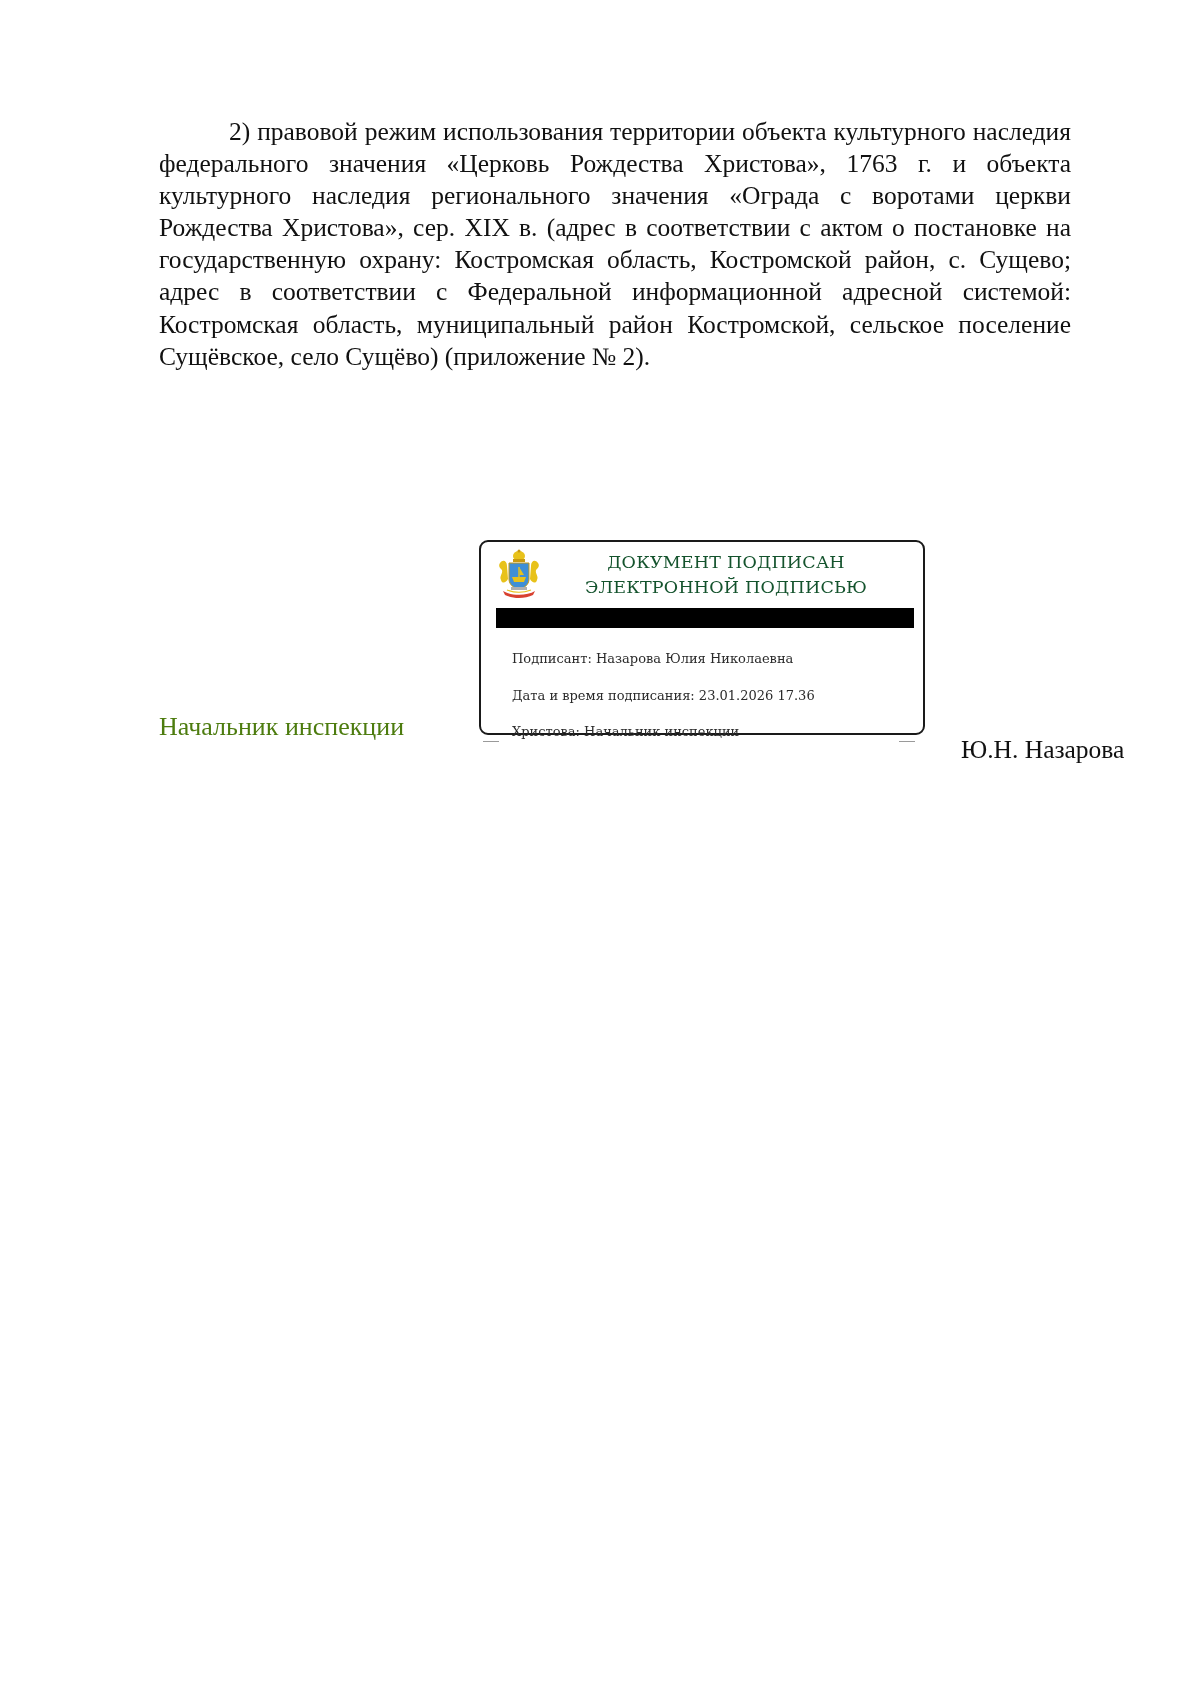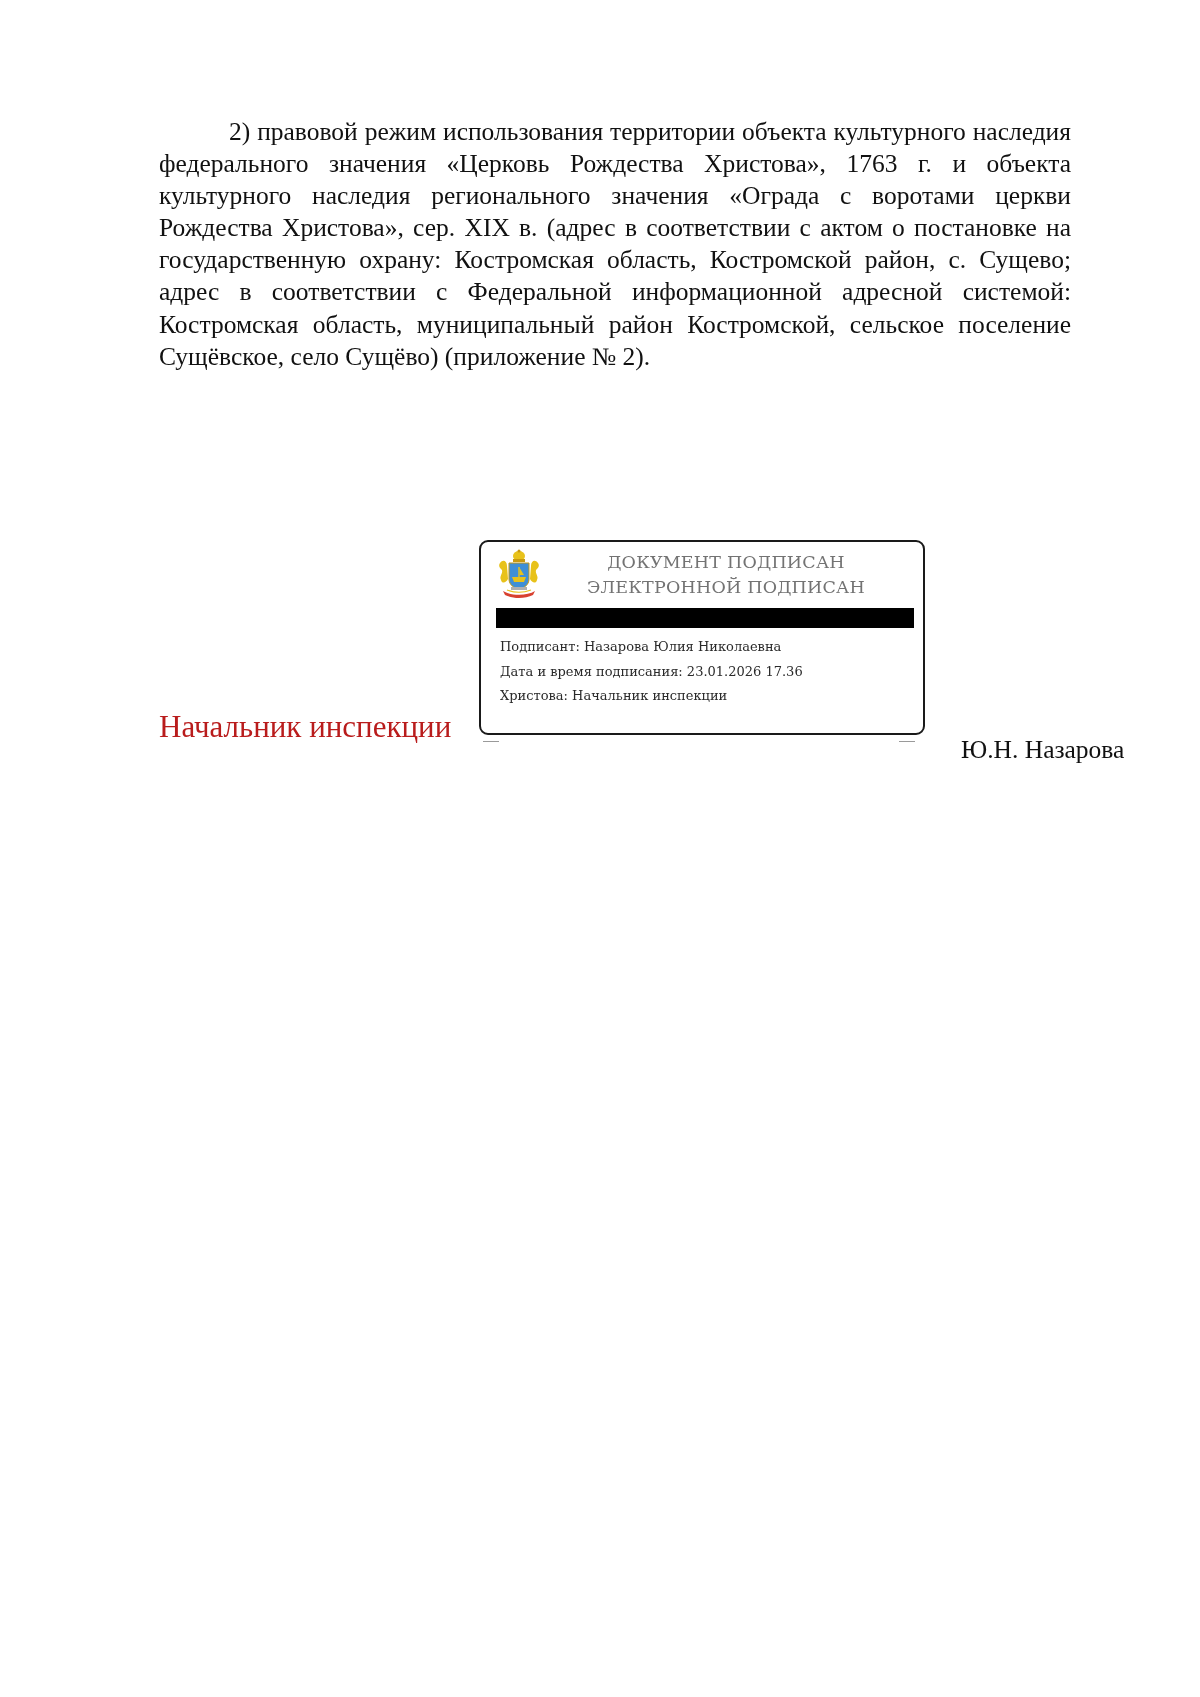--- a/index.html
+++ b/index.html
@@ -33,23 +33,23 @@
     }
     .body-text p {
       margin: 0;
       text-indent: 70px;
     }
     .sig-label {
       position: absolute;
       left: 158px;
       top: 711px;
       font-family: "Liberation Serif", "DejaVu Serif", serif;
-      font-size: 31px;
+      font-size: 26px;
       line-height: 32px;
-      color: #b91c1c;
+      color: #4d7c0f;
       white-space: nowrap;
     }
     .sig-name {
       position: absolute;
       left: 960px;
       top: 711px;
       font-family: "Liberation Serif", "DejaVu Serif", serif;
       font-size: 25.5px;
       line-height: 32px;
       color: #111111;
@@ -76,42 +76,42 @@
     }
     .stamp-title {
       position: absolute;
       left: 100px;
       top: 8px;
       width: 290px;
       text-align: center;
       font-family: "DejaVu Serif", "Liberation Serif", serif;
       font-size: 17.5px;
       line-height: 25px;
-      color: #737373;
+      color: #14532d;
       letter-spacing: 0.2px;
     }
     .stamp-bar {
       position: absolute;
       left: 15px;
       top: 66px;
       width: 418px;
       height: 20px;
       background: #000000;
     }
     .stamp-info {
       position: absolute;
       left: 15px;
       top: 91px;
       font-family: "DejaVu Serif", "Liberation Serif", serif;
       font-size: 13px;
       line-height: 20.5px;
       color: #2a2a2a;
       white-space: nowrap;
     }
-    .stamp-info div { margin: 4px; }
+    .stamp-info div { margin: 16px; }
     .tick {
       position: absolute;
       top: 741px;
       height: 1px;
       width: 16px;
       background: #9a9a9a;
     }
   </style>
 </head>
 <body>
@@ -141,21 +141,21 @@
         <rect x="21.3" y="18" width="1.4" height="10" fill="#e8c21a"></rect>
         <path d="M22.7 19 L27 26 L22.7 26 Z" fill="#e8c21a"></path>
 
         <rect x="14" y="38" width="16" height="3" fill="#b0b0b0"></rect>
         <path d="M6 42 C14 47 30 47 38 42 L36 46 C28 50 16 50 8 46 Z" fill="#d8412f"></path>
         <path d="M10 41 C18 44 26 44 34 41" stroke="#e8c21a" stroke-width="1.2" fill="none"></path>
       </svg>
     </div>
     <div class="stamp-title">
       <div>ДОКУМЕНТ ПОДПИСАН</div>
-      <div>ЭЛЕКТРОННОЙ ПОДПИСАН</div>
+      <div>ЭЛЕКТРОННОЙ ПОДПИСЬЮ</div>
     </div>
     <div class="stamp-bar"></div>
     <div class="stamp-info">
       <div>Подписант: Назарова Юлия Николаевна</div>
       <div>Дата и время подписания: 23.01.2026 17.36</div>
       <div>Христова: Начальник инспекции</div>
     </div>
   </div>
 
   <div class="tick" style="left:482px;"></div>

